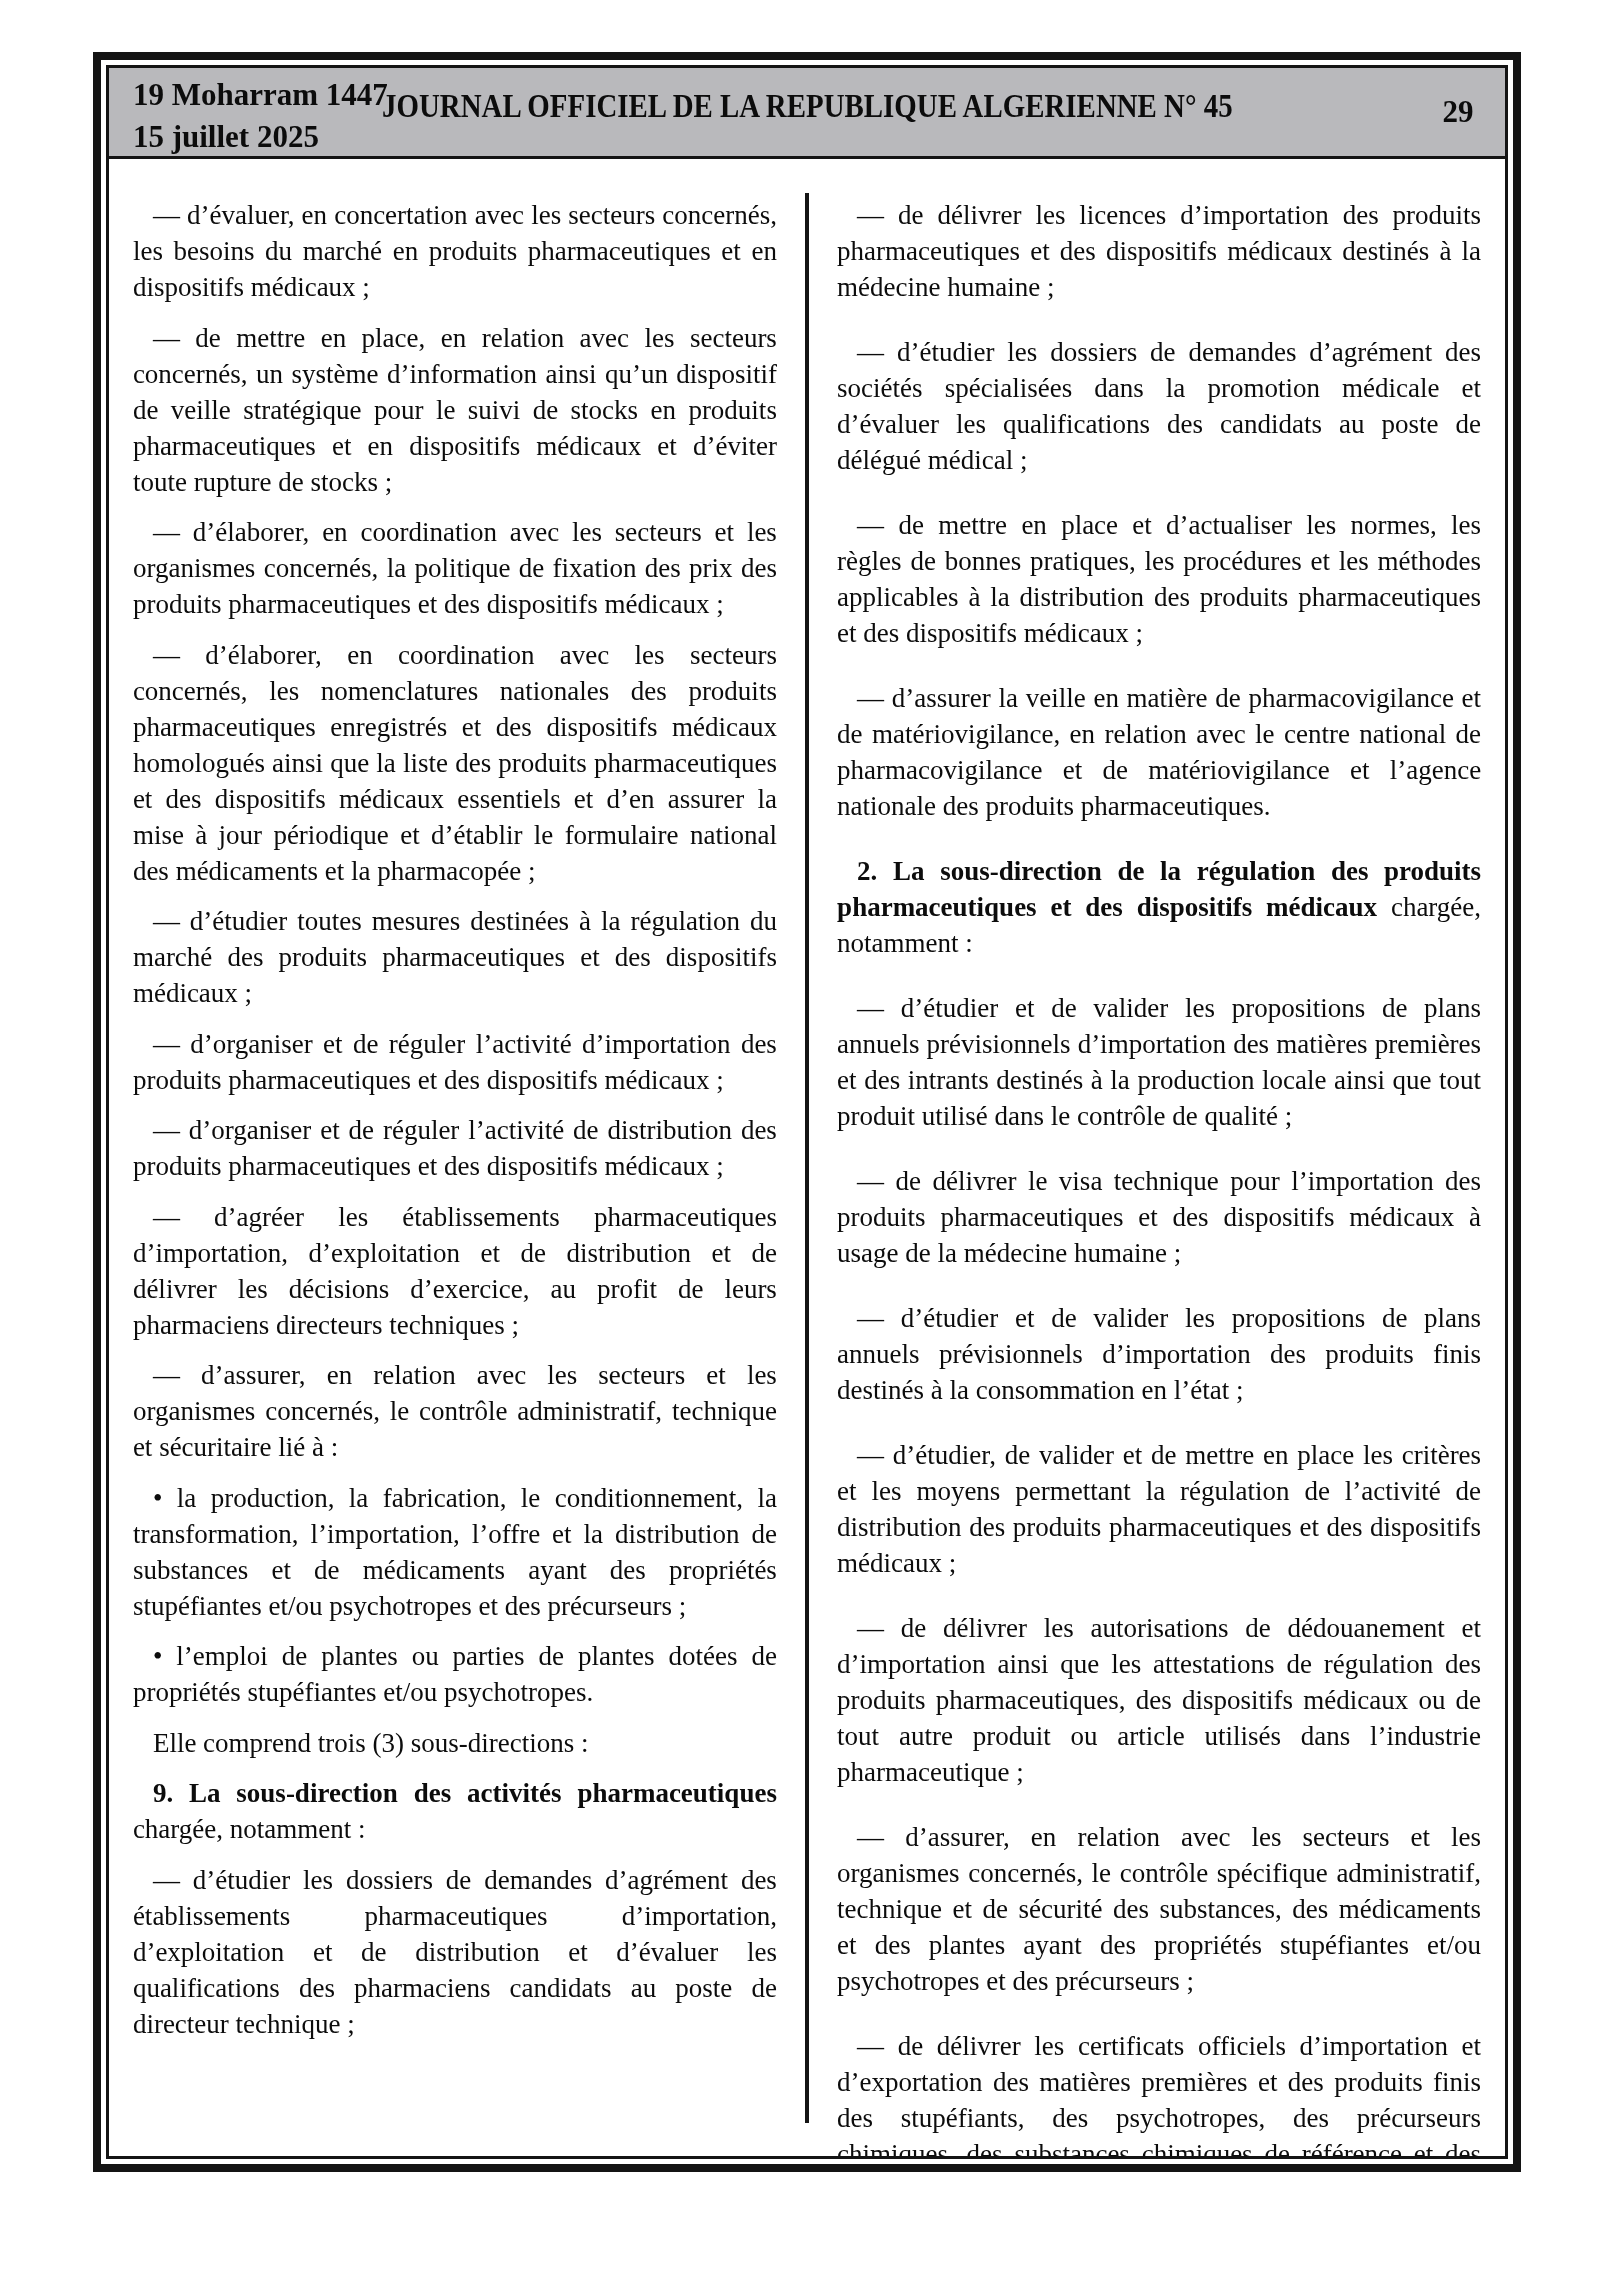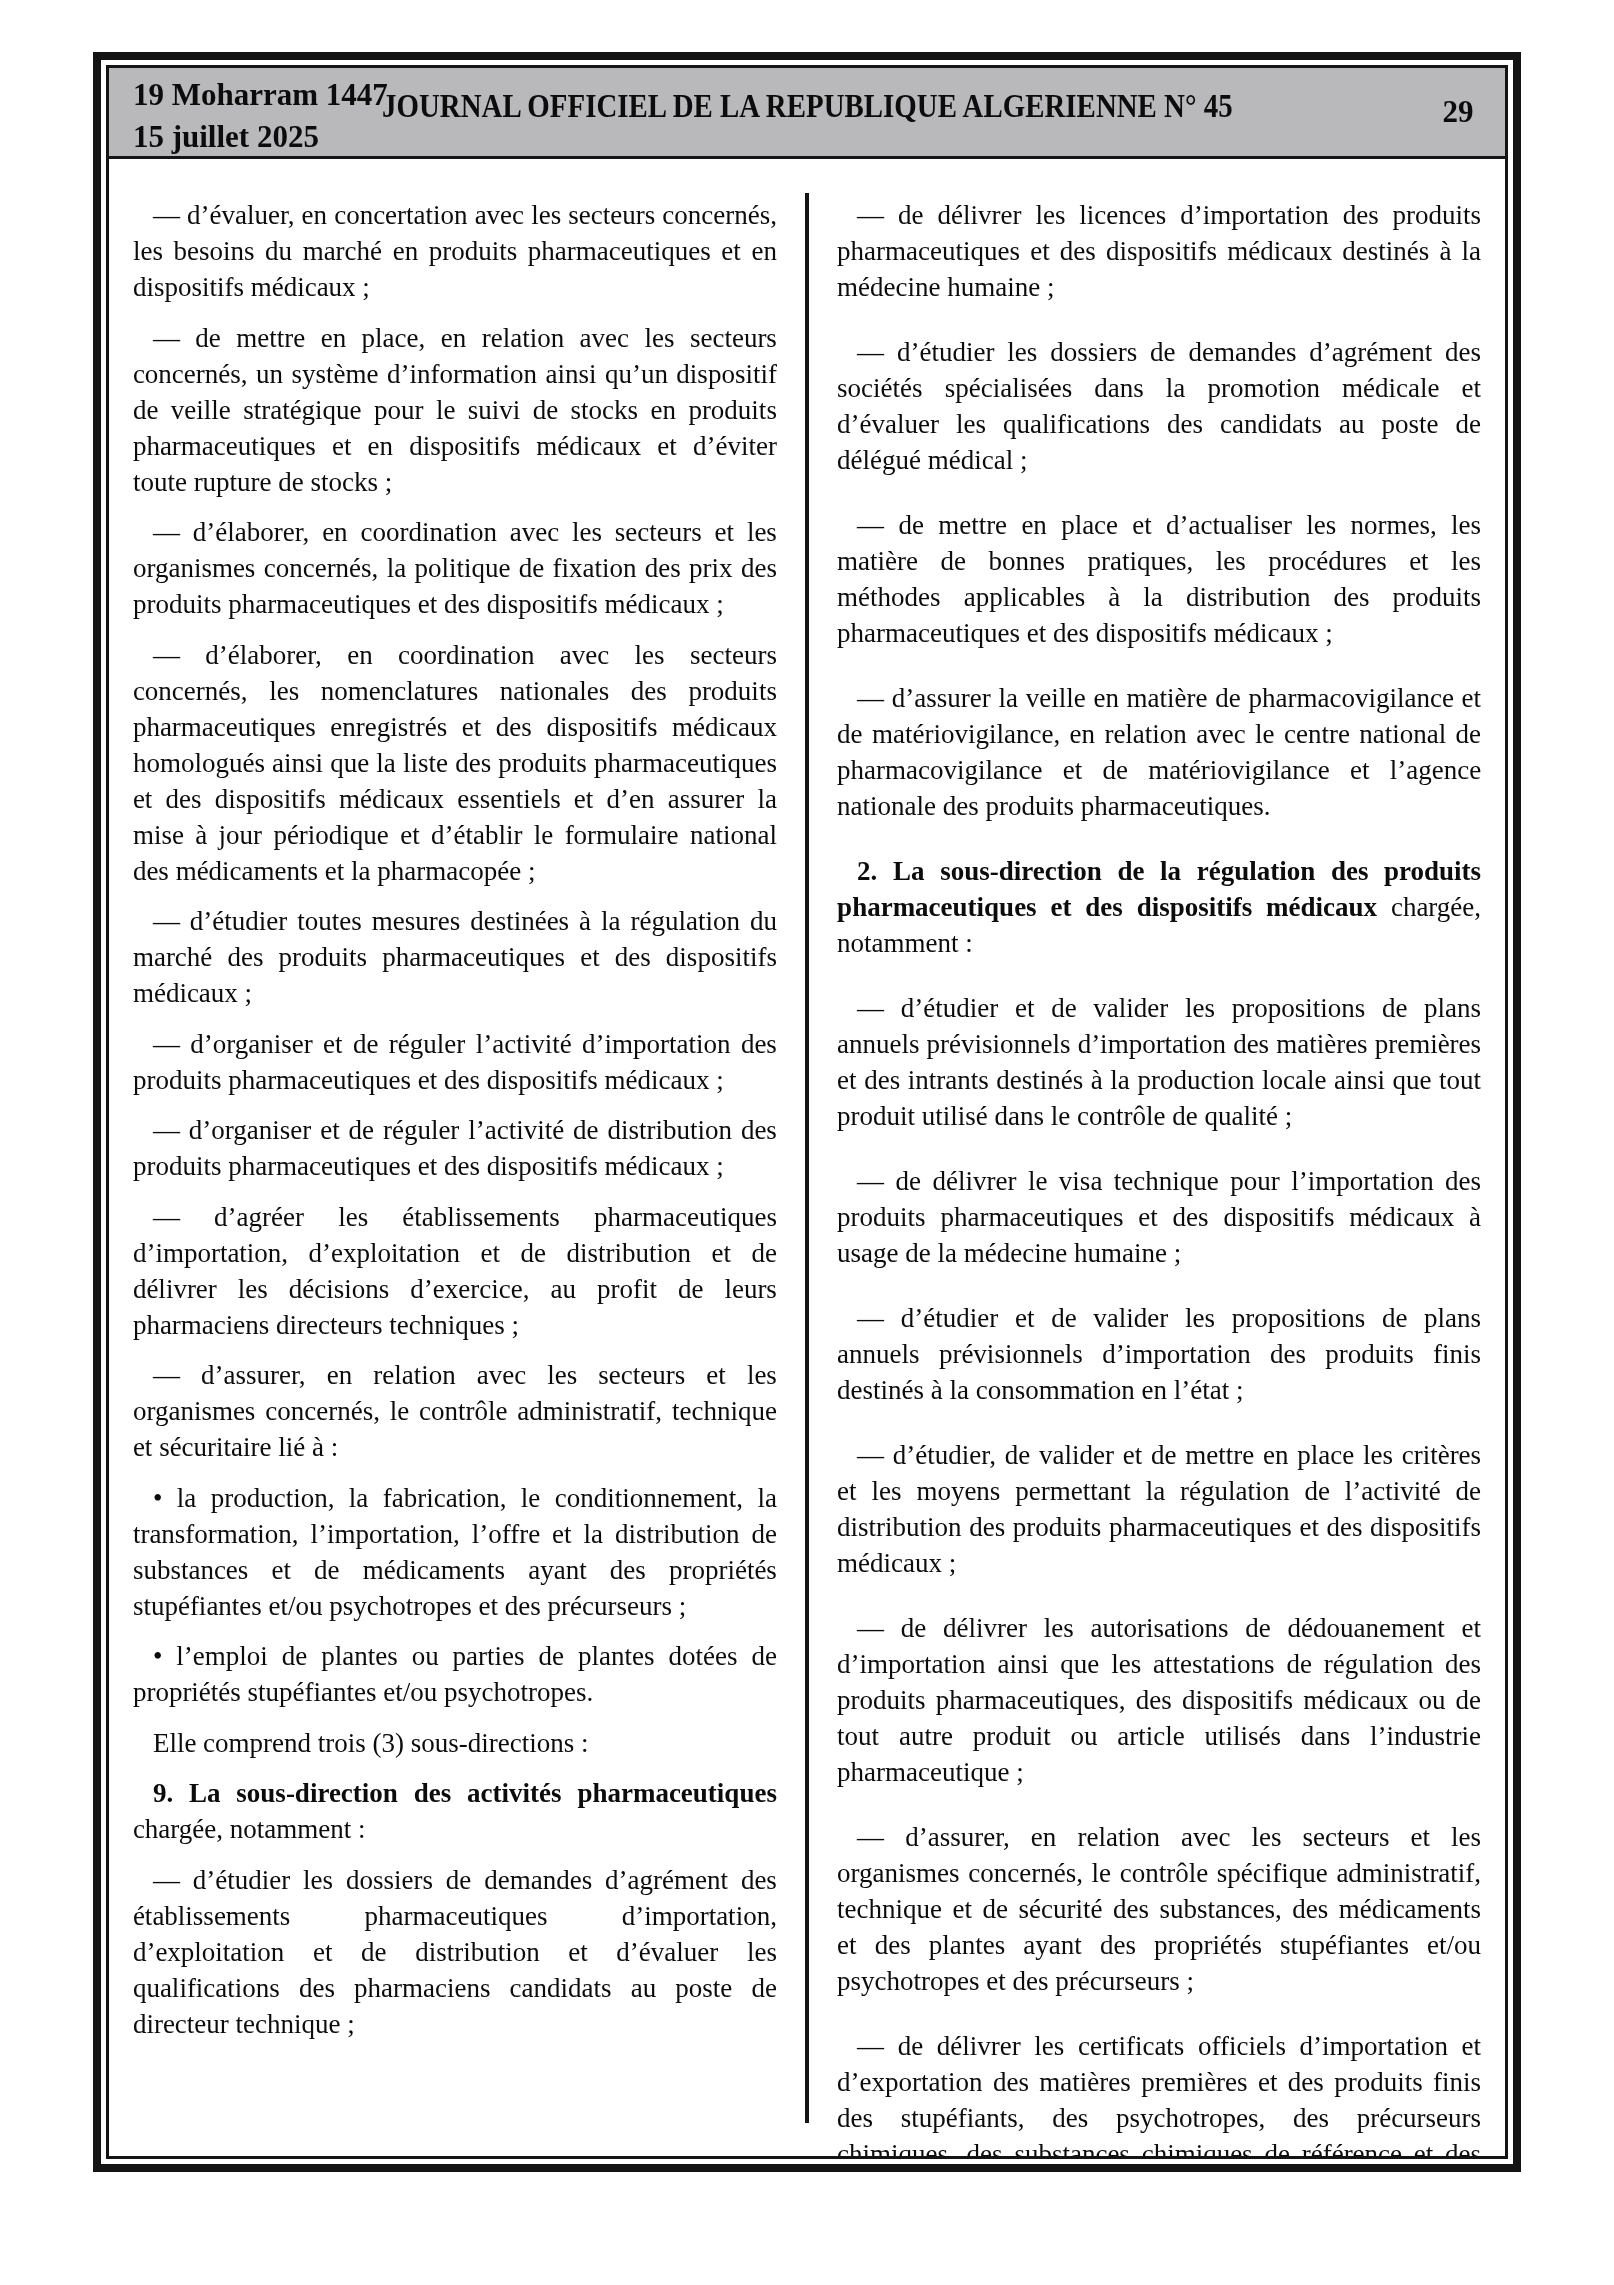--- a/index.html
+++ b/index.html
@@ -85,21 +85,21 @@
           <p><span>• la production, la fabrication, le conditionnement, la transformation, l’importation, l’offre et la distribution de substances et de médicaments ayant des propriétés stupéfiantes et/ou psychotropes et des précurseurs ;</span></p>
           <p><span>• l’emploi de plantes ou parties de plantes dotées de propriétés stupéfiantes et/ou psychotropes.</span></p>
           <p class="gap-top"><span>Elle comprend trois (3) sous-directions :</span></p>
           <p class="gap-top"><span class="bold">9. La sous-direction des activités pharmaceutiques</span><span> chargée, notamment :</span></p>
           <p><span>— d’étudier les dossiers de demandes d’agrément des établissements pharmaceutiques d’importation, d’exploitation et de distribution et d’évaluer les qualifications des pharmaciens candidats au poste de directeur technique ;</span></p>
         </div>
 
         <div class="col col-right">
           <p><span>— de délivrer les licences d’importation des produits pharmaceutiques et des dispositifs médicaux destinés à la médecine humaine ;</span></p>
           <p><span>— d’étudier les dossiers de demandes d’agrément des sociétés spécialisées dans la promotion médicale et d’évaluer les qualifications des candidats au poste de délégué médical ;</span></p>
-          <p><span>— de mettre en place et d’actualiser les normes, les matière de bonnes pratiques, les procédures et les méthodes applicables à la distribution des produits pharmaceutiques et des dispositifs médicaux ;</span></p>
+          <p><span>— de mettre en place et d’actualiser les normes, les règles de bonnes pratiques, les procédures et les méthodes applicables à la distribution des produits pharmaceutiques et des dispositifs médicaux ;</span></p>
           <p><span>— d’assurer la veille en matière de pharmacovigilance et de matériovigilance, en relation avec le centre national de pharmacovigilance et de matériovigilance et l’agence nationale des produits pharmaceutiques.</span></p>
           <p class="gap-top"><span class="bold">2. La sous-direction de la régulation des produits pharmaceutiques et des dispositifs médicaux</span><span> chargée, notamment :</span></p>
           <p><span>— d’étudier et de valider les propositions de plans annuels prévisionnels d’importation des matières premières et des intrants destinés à la production locale ainsi que tout produit utilisé dans le contrôle de qualité ;</span></p>
           <p><span>— de délivrer le visa technique pour l’importation des produits pharmaceutiques et des dispositifs médicaux à usage de la médecine humaine ;</span></p>
           <p><span>— d’étudier et de valider les propositions de plans annuels prévisionnels d’importation des produits finis destinés à la consommation en l’état ;</span></p>
           <p><span>— d’étudier, de valider et de mettre en place les critères et les moyens permettant la régulation de l’activité de distribution des produits pharmaceutiques et des dispositifs médicaux ;</span></p>
           <p><span>— de délivrer les autorisations de dédouanement et d’importation ainsi que les attestations de régulation des produits pharmaceutiques, des dispositifs médicaux ou de tout autre produit ou article utilisés dans l’industrie pharmaceutique ;</span></p>
           <p><span>— d’assurer, en relation avec les secteurs et les organismes concernés, le contrôle spécifique administratif, technique et de sécurité des substances, des médicaments et des plantes ayant des propriétés stupéfiantes et/ou psychotropes et des précurseurs ;</span></p>
           <p><span>— de délivrer les certificats officiels d’importation et d’exportation des matières premières et des produits finis des stupéfiants, des psychotropes, des précurseurs chimiques, des substances chimiques de référence et des produits sensibles et/ou dangereux ;</span></p>
         </div>

